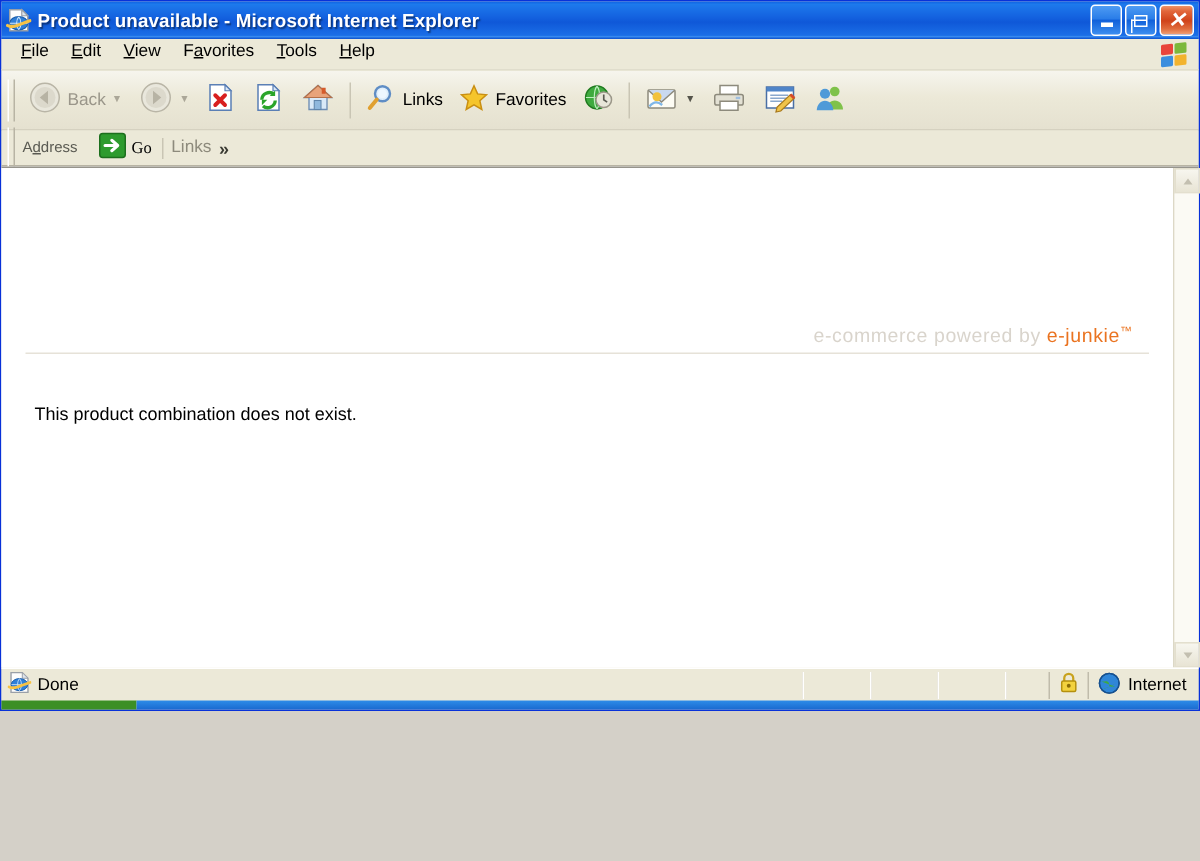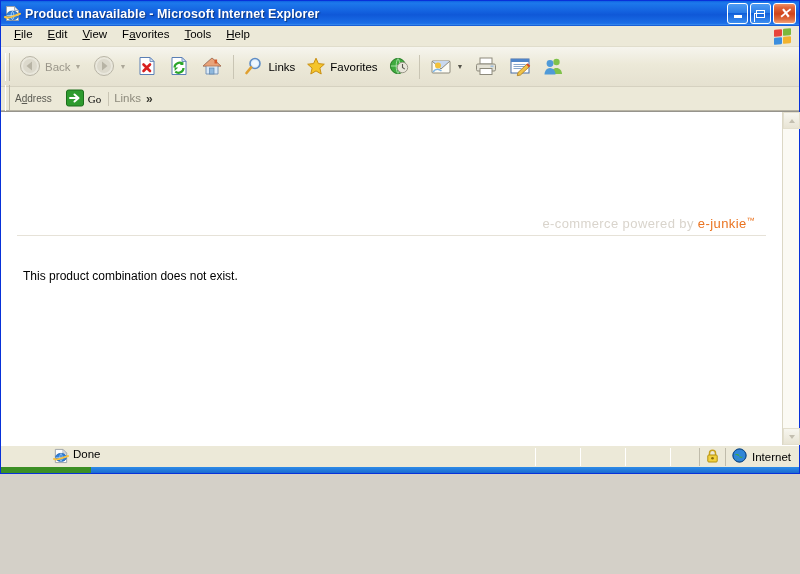--- a/index.html
+++ b/index.html
@@ -196,21 +196,21 @@
   .sc-track { flex:1 1 auto; background:#fbfaf4; }
 
   
   .statusbar {
     height: 22px; flex: 0 0 22px;
     background: #ece9d8;
     display: flex; align-items: center;
     border-top: 1px solid #fff;
     font-size: 11.5px; color: #000;
   }
-  .st-text { display:flex; align-items:flex-start; gap:4px; padding-left:4px; flex:1 1 auto; min-width:0;margin-left:48px; }
+  .st-text { display:flex; align-items:center; gap:4px; padding-left:4px; flex:1 1 auto; min-width:0; }
   .st-grips { display:flex; align-items:center; height:100%; }
   .st-grip { width:1px; height:18px; background:#c0bcab; margin-right:44px; border-left:1px solid #fff; }
   .st-zone {
     display:flex; align-items:center; gap:5px;
     padding: 0 8px 0 6px; height:18px;
     border-left:1px solid #c0bcab; white-space:nowrap;
   }
   .st-lock-cell { display:flex; align-items:center; justify-content:center; width:26px; height:18px; border-left:1px solid #c0bcab;}
 
   

